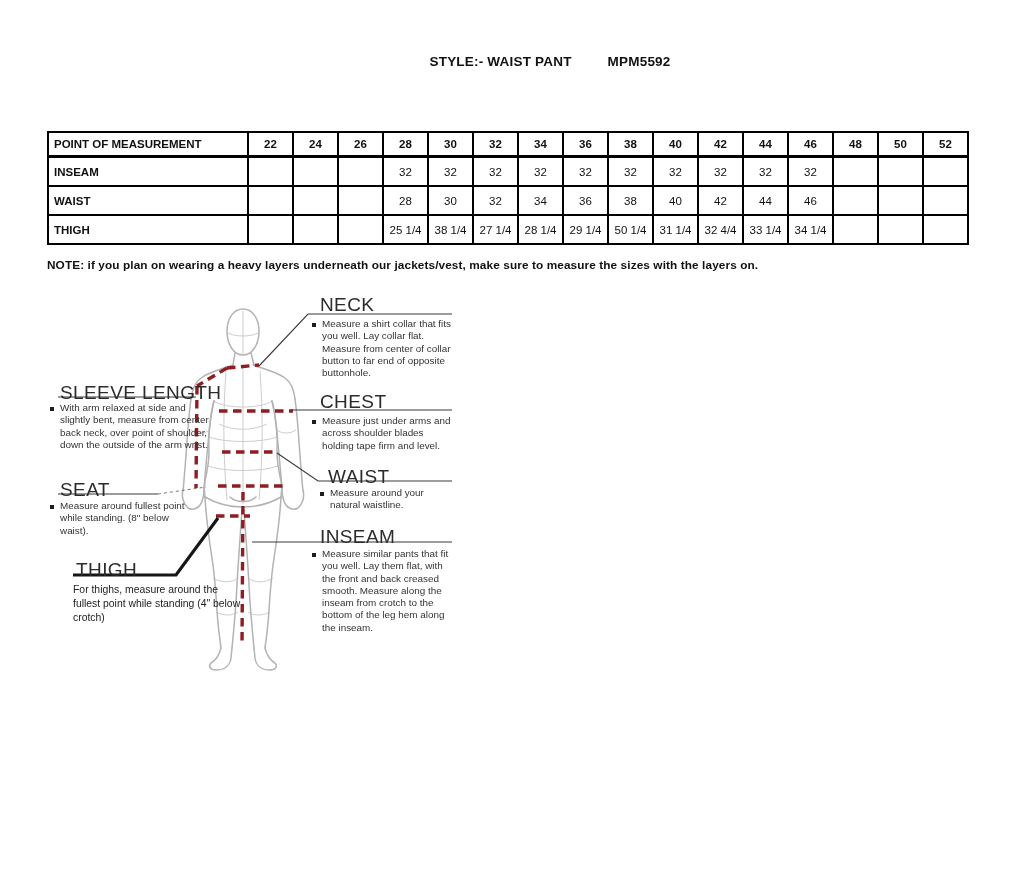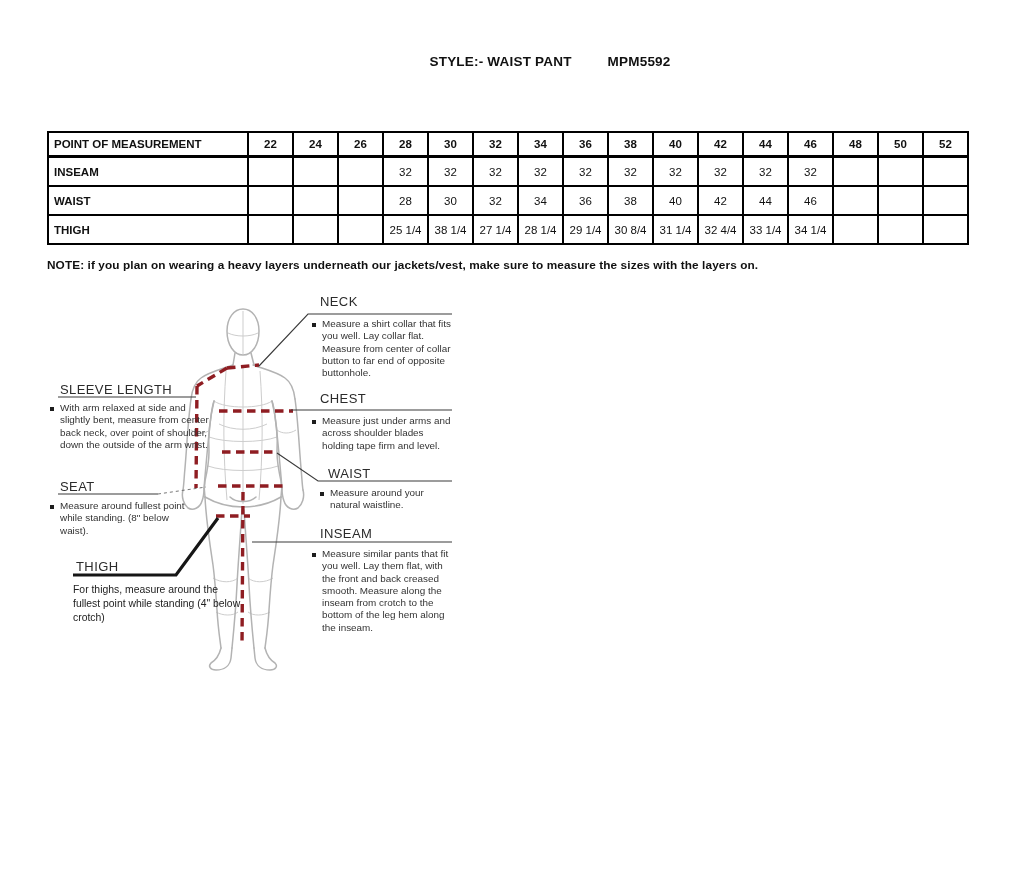--- a/index.html
+++ b/index.html
@@ -21,21 +21,21 @@
   table.size-table td.val{text-align:center;font-weight:normal;}
   col.c-pom{width:200px;} col.c-size{width:45px;}
 
   
   .note-line{position:absolute;left:47px;top:258px;font-weight:bold;font-size:11.8px;letter-spacing:.1px;}
 
   
   svg.diagram{position:absolute;left:0;top:0;width:1024px;height:876px;pointer-events:none;}
 
   
-  .ghead{position:absolute;font-size:13px;letter-spacing:.4px;color:#2b2b2b;font-weight:400;}
+  .ghead{position:absolute;font-size:19px;letter-spacing:.4px;color:#2b2b2b;font-weight:400;}
   .gbody{position:absolute;display:flex;align-items:flex-start;}
   .gbody .bullet{flex:0 0 auto;width:4px;height:4px;background:#1d1d1d;margin:5px 6px 0 0;}
   .gbody p{margin:0;font-size:9.9px;line-height:1.24;color:#333;}
   .gbody.nobullet p{font-size:10.4px;line-height:1.35;color:#222;}
 </style>
 </head>
 <body>
 
 <div class="page">
 
@@ -124,21 +124,21 @@
     <tr>
       <td class="pom">THIGH</td>
       <td class="val"></td>
       <td class="val"></td>
       <td class="val"></td>
       <td class="val">25 1/4</td>
       <td class="val">38 1/4</td>
       <td class="val">27 1/4</td>
       <td class="val">28 1/4</td>
       <td class="val">29 1/4</td>
-      <td class="val">30 8/4</td>
+      <td class="val">50 1/4</td>
       <td class="val">31 1/4</td>
       <td class="val">32 4/4</td>
       <td class="val">33 1/4</td>
       <td class="val">34 1/4</td>
       <td class="val"></td>
       <td class="val"></td>
       <td class="val"></td>
     </tr>
   </tbody>
     </table>

